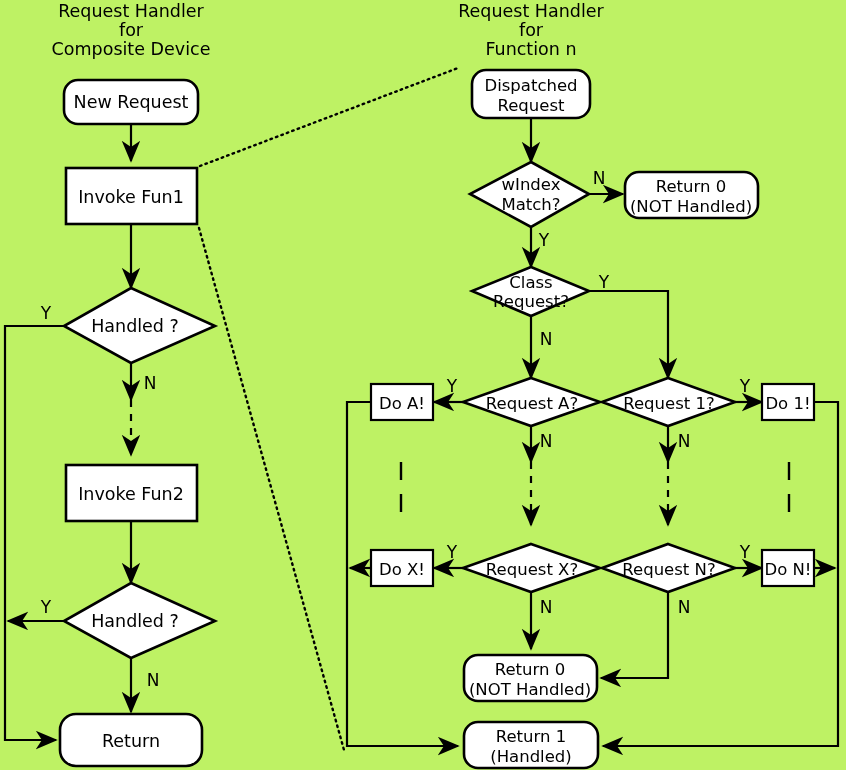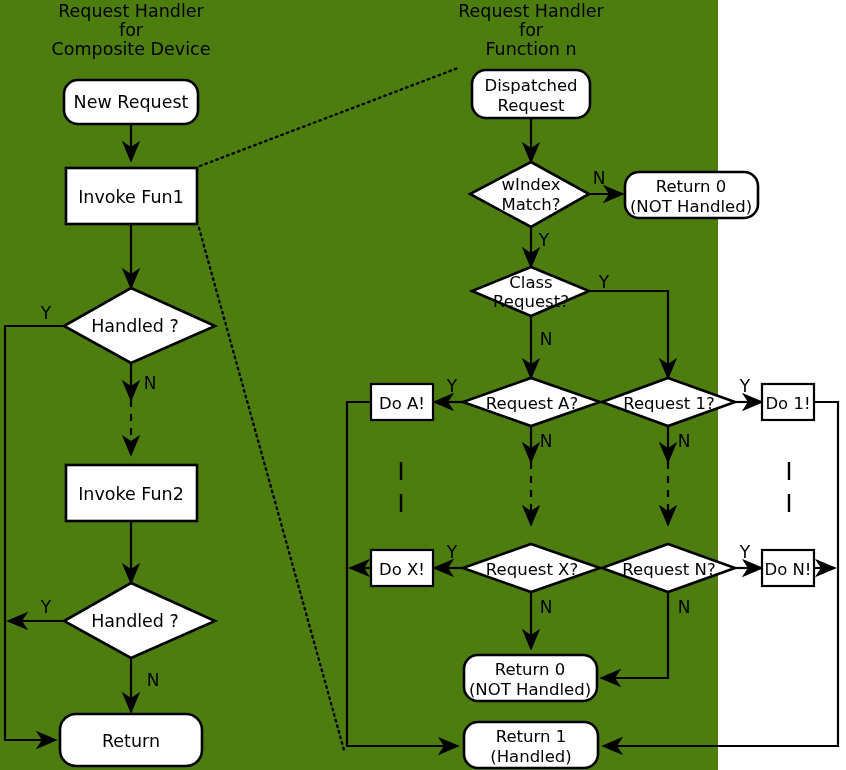--- a/index.html
+++ b/index.html
@@ -1,16 +1,16 @@
 <!DOCTYPE html>
 <html><head>
 <meta charset="utf-8">
 <style>
   html,body{margin:0;padding:0;background:#ffffff;}
-  #page{position:relative;width:718px;height:770px;background:#4d7c0f;
+  #page{position:relative;width:846px;height:770px;background:#bef264;
         font-family:"DejaVu Sans","Liberation Sans",sans-serif;}
   svg{display:block;}
   .shape-stroke{fill:#ffffff;stroke:#000000;stroke-width:2.6;}
   .shape-stroke-thin{fill:#ffffff;stroke:#000000;stroke-width:2.2;}
   .conn{fill:none;stroke:#000000;stroke-width:2.2;}
   .conn-dash{fill:none;stroke:#000000;stroke-width:2.2;stroke-dasharray:7 7;}
   .conn-dot{fill:none;stroke:#000000;stroke-width:2.4;stroke-dasharray:1.6 4.2;stroke-linecap:round;}
   .tick{fill:none;stroke:#000000;stroke-width:2.4;}
   text{fill:#000000;font-family:"DejaVu Sans","Liberation Sans",sans-serif;}
   .t-title{font-size:17.5px;text-anchor:middle;}

